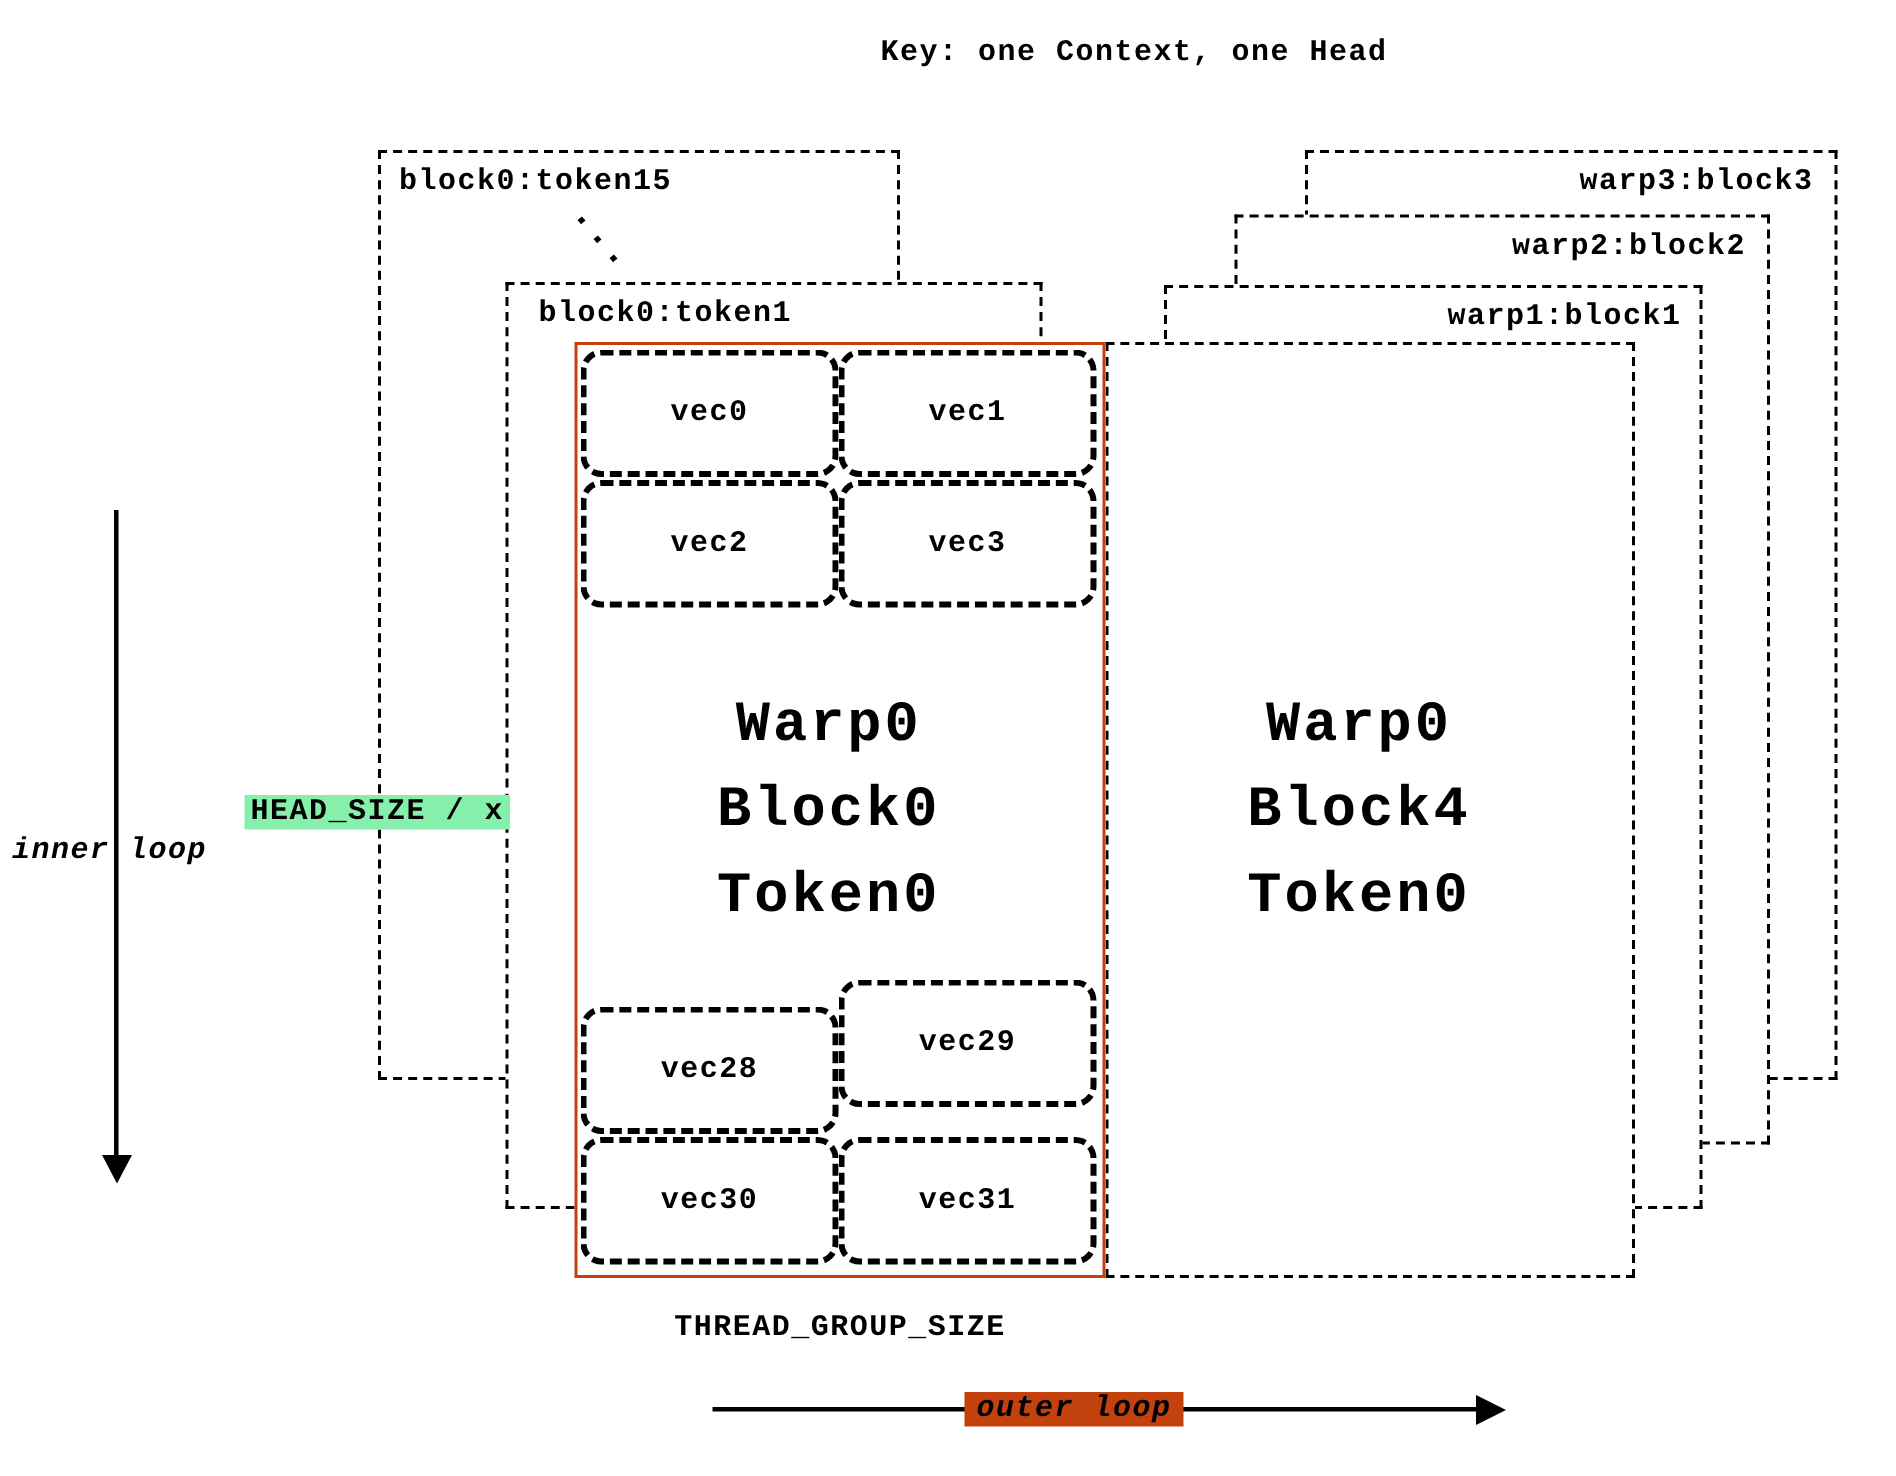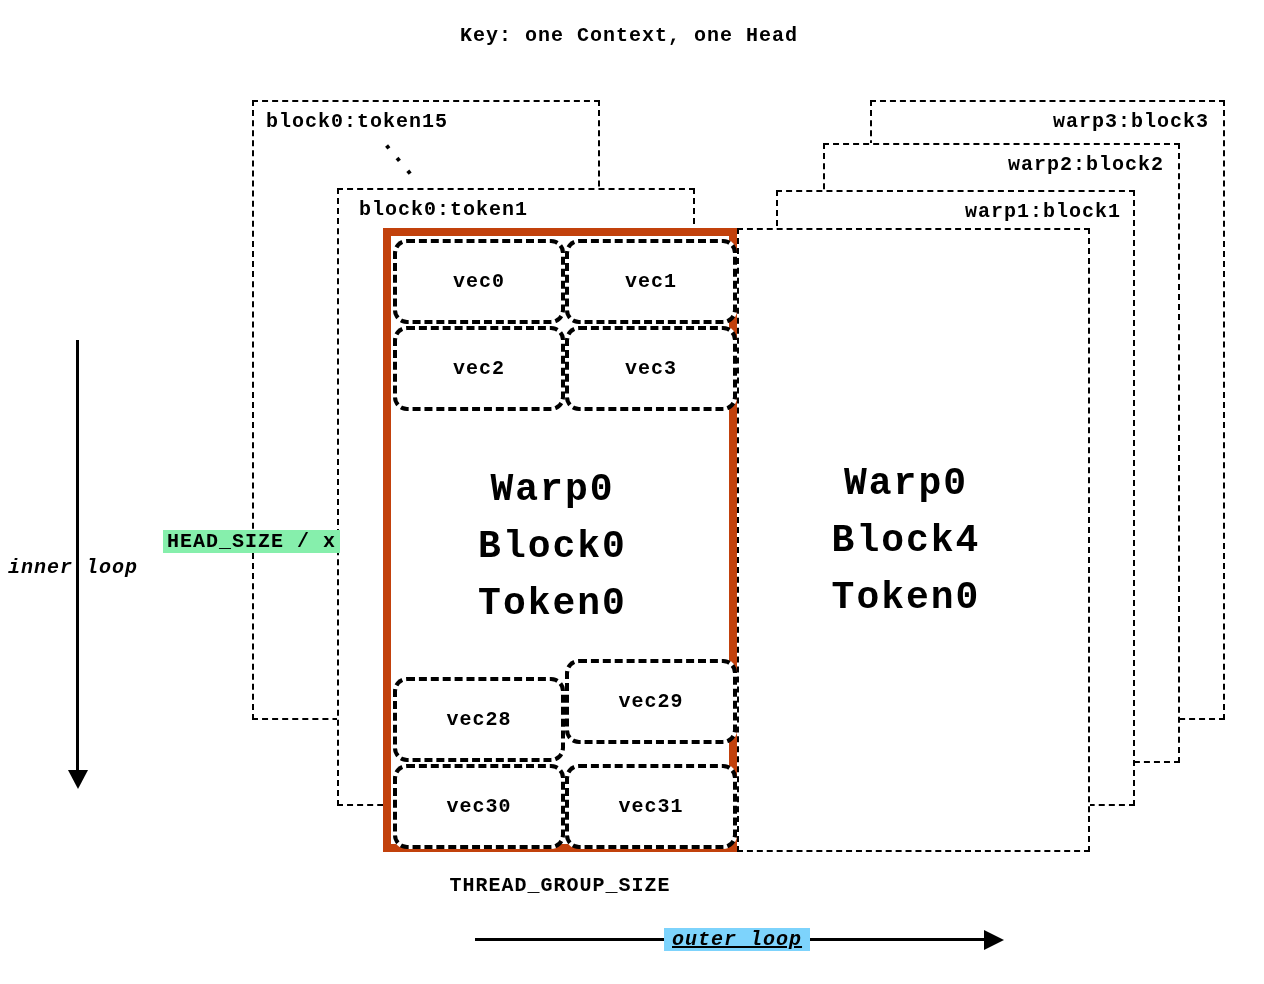--- a/index.html
+++ b/index.html
@@ -16,21 +16,21 @@
     overflow:hidden;
   }
   .abs { position:absolute; }
   .dash-box {
     position:absolute;
     border:2px dashed #000;
     background:#ffffff;
   }
   .solid-box {
     position:absolute;
-    border:8px solid #c2410c;
+    border:2px solid #c2410c;
     background:#ffffff;
   }
   .label {
     position:absolute;
     font-weight:bold;
     font-size:20px;
     letter-spacing:1px;
     white-space:nowrap;
   }
   .label-italic { font-style:italic; }
@@ -55,21 +55,21 @@
     line-height:57px;
     letter-spacing:2px;
   }
   .arrow-line { position:absolute; background:#000; }
 </style>
 </head>
 <body>
 
 <div class="stage">
 
-  <div class="label" style="left:460px; top:24px; width:592px; ">Key: one Context, one Head</div>
+  <div class="label" style="left:460px; top:24px; width:592px; text-align:center;">Key: one Context, one Head</div>
 
   <div class="dash-box" style="left:252px; top:100px; width:348px; height:620px; z-index:1;">
     <span class="label" style="left:12px; top:8px;">block0:token15</span>
   </div>
 
   <div class="label" style="left:398px; top:128px; z-index:3; font-size:26px; transform:rotate(50deg); transform-origin:left top;">...</div>
 
   <div class="dash-box" style="left:337px; top:188px; width:358px; height:618px; z-index:2;">
     <span class="label" style="left:20px; top:8px;">block0:token1</span>
   </div>
@@ -132,15 +132,15 @@
   <div class="label" style="left:163px; top:530px; background:#86efac; padding:0 4px; z-index:6;">HEAD_SIZE / x</div>
 
   <div class="arrow-line" style="left:76px; top:340px; width:3px; height:432px;"></div>
   <div class="abs" style="left:68px; top:770px; width:0; height:0; border-left:10px solid transparent; border-right:10px solid transparent; border-top:19px solid #000;"></div>
   <div class="label label-italic" style="left:8px; top:556px;">inner loop</div>
 
   <div class="label" style="left:383px; top:874px; width:354px; text-align:center;">THREAD_GROUP_SIZE</div>
 
   <div class="arrow-line" style="left:475px; top:938px; width:512px; height:3px;"></div>
   <div class="abs" style="left:984px; top:930px; width:0; height:0; border-top:10px solid transparent; border-bottom:10px solid transparent; border-left:20px solid #000;"></div>
-  <div class="label label-italic" style="left:664px; top:928px; background:#7dd3fc; padding:0 8px; z-index:7;text-decoration:underline;">outer loop</div>
+  <div class="label label-italic" style="left:643px; top:928px; background:#c2410c; padding:0 8px; z-index:7;">outer loop</div>
 
 </div>
 
 </body></html>

